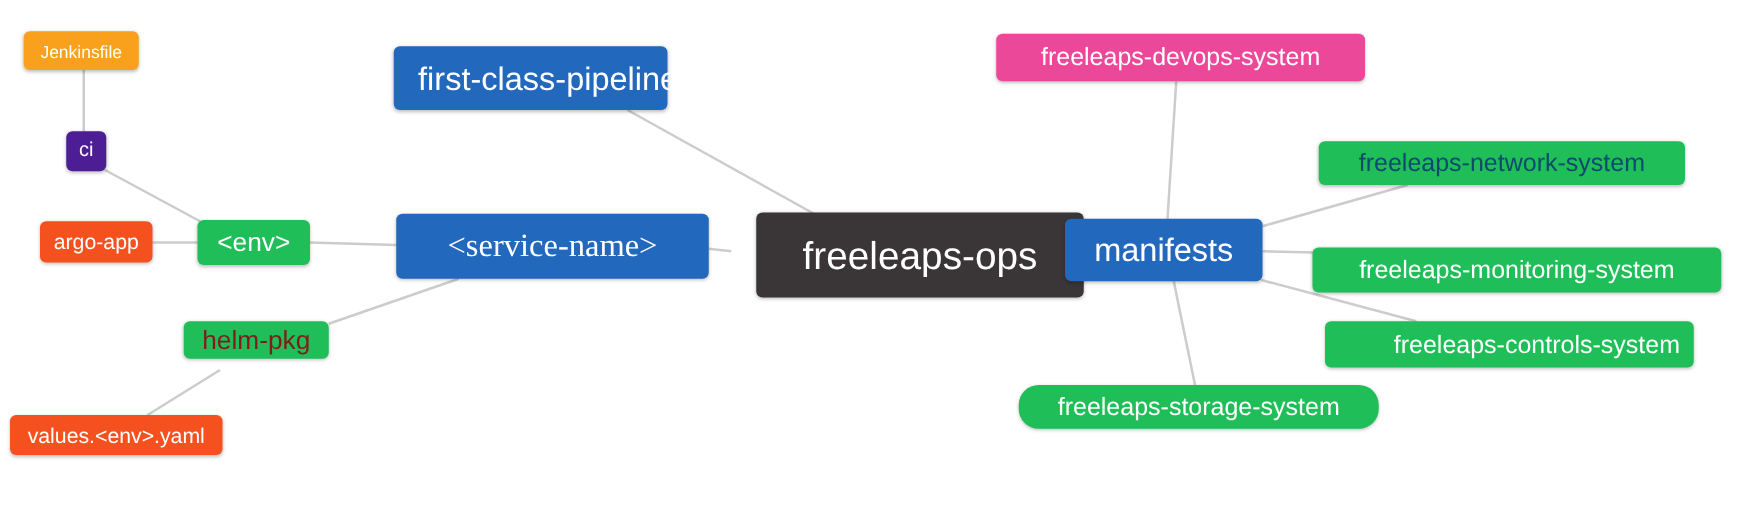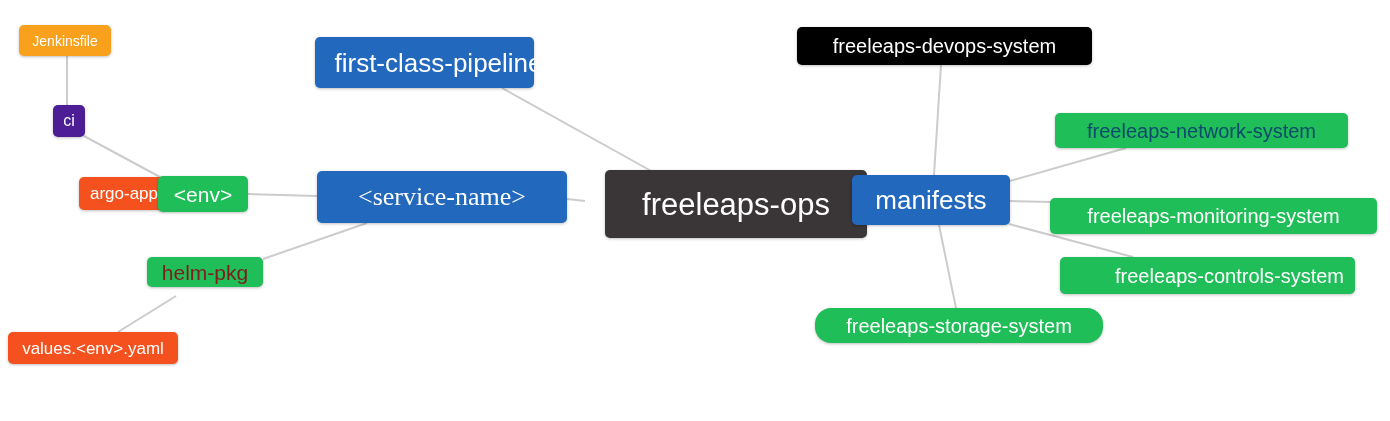--- a/index.html
+++ b/index.html
@@ -52,27 +52,27 @@
       <line x1="847" y1="201" x2="852" y2="201" stroke="#CCCCCC" stroke-width="2"></line>
       <line x1="934" y1="175" x2="941" y2="65" stroke="#CCCCCC" stroke-width="2"></line>
       <line x1="1010" y1="181" x2="1126" y2="148" stroke="#CCCCCC" stroke-width="2"></line>
       <line x1="1010" y1="201" x2="1052" y2="202" stroke="#CCCCCC" stroke-width="2"></line>
       <line x1="1009" y1="224" x2="1133" y2="257" stroke="#CCCCCC" stroke-width="2"></line>
       <line x1="939" y1="225" x2="956" y2="308" stroke="#CCCCCC" stroke-width="2"></line>
     </svg>
   <div>
       <div class="node" style="left: 19px; top: 25px; width: 92px; height: 31px; font-size: 14px; background: rgb(249, 161, 28); color: rgb(255, 255, 255); text-align: right;">Jenkinsfile</div>
       <div class="node" style="left: 53px; top: 105px; width: 32px; height: 32px; font-size: 16px; background: #4c1d95; color: rgb(255, 255, 255);">ci</div>
-      <div class="node" style="left: 32px; top: 177px; width: 90px; height: 33px; font-size: 17px; background: rgb(244, 81, 30); color: rgb(255, 255, 255); margin-left: 47px;">argo-app</div>
+      <div class="node" style="left: 32px; top: 177px; width: 90px; height: 33px; font-size: 17px; background: rgb(244, 81, 30); color: rgb(255, 255, 255);">argo-app</div>
       <div class="node" style="left: 158px; top: 176px; width: 90px; height: 36px; font-size: 21px; background: rgb(31, 190, 88); color: rgb(255, 255, 255);">&lt;env&gt;</div>
       <div class="node" style="left: 147px; top: 257px; width: 116px; height: 30px; font-size: 21px; background: rgb(31, 190, 88); color: #7f1d1d;">helm-pkg</div>
       <div class="node" style="left: 8px; top: 332px; width: 170px; height: 32px; font-size: 17px; background: rgb(244, 81, 30); color: rgb(255, 255, 255);">values.&lt;env&gt;.yaml</div>
       <div class="node" style="left: 315px; top: 37px; width: 219px; height: 51px; font-size: 26px; background: rgb(34, 104, 188); color: rgb(255, 255, 255); padding-left: 28px;">first-class-pipeline</div>
       <div class="node" style="left: 317px; top: 171px; width: 250px; height: 52px; font-size: 26px; background: rgb(34, 104, 188); color: rgb(255, 255, 255); font-family: Liberation Serif, serif;">&lt;service-name&gt;</div>
       <div class="node" style="left: 585px; top: 170px; width: 262px; height: 68px; font-size: 31px; background: rgb(58, 53, 54); color: rgb(255, 255, 255); margin-left: 20px;">freeleaps-ops</div>
       <div class="node" style="left: 852px; top: 175px; width: 158px; height: 50px; font-size: 26px; background: rgb(34, 104, 188); color: rgb(255, 255, 255);">manifests</div>
-      <div class="node" style="left: 797px; top: 27px; width: 295px; height: 38px; font-size: 20px; background: #000000; color: rgb(255, 255, 255);">freeleaps-devops-system</div>
+      <div class="node" style="left: 797px; top: 27px; width: 295px; height: 38px; font-size: 20px; background: #ec4899; color: rgb(255, 255, 255);">freeleaps-devops-system</div>
       <div class="node" style="left: 1055px; top: 113px; width: 293px; height: 35px; font-size: 20px; background: rgb(31, 190, 88); color: #0c4a6e;">freeleaps-network-system</div>
       <div class="node" style="left: 1050px; top: 186px; width: 327px; height: 36px; font-size: 20px; background: rgb(31, 190, 88); color: rgb(255, 255, 255); margin-top: 12px;">freeleaps-monitoring-system</div>
       <div class="node" style="left: 1060px; top: 257px; width: 295px; height: 37px; font-size: 20px; background: rgb(31, 190, 88); color: rgb(255, 255, 255); padding-left: 44px;">freeleaps-controls-system</div>
       <div class="node" style="left: 815px; top: 308px; width: 288px; height: 35px; font-size: 20px; background: rgb(31, 190, 88); color: rgb(255, 255, 255); border-radius: 16px;">freeleaps-storage-system</div>
     </div>
 </div>
 
 </body></html>

